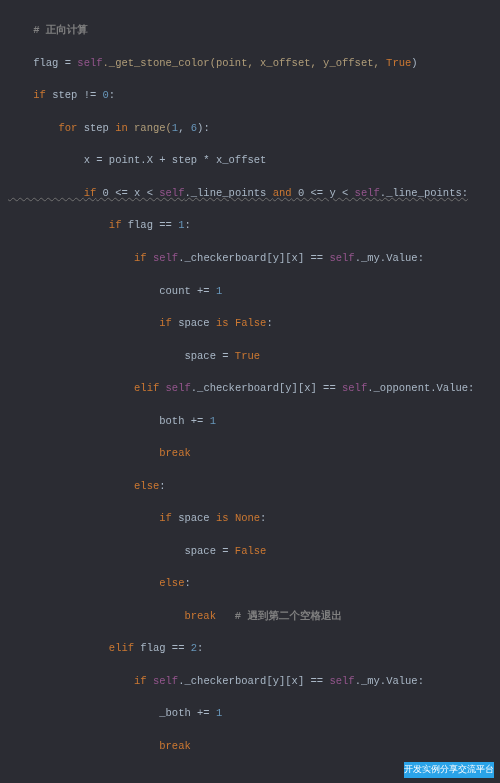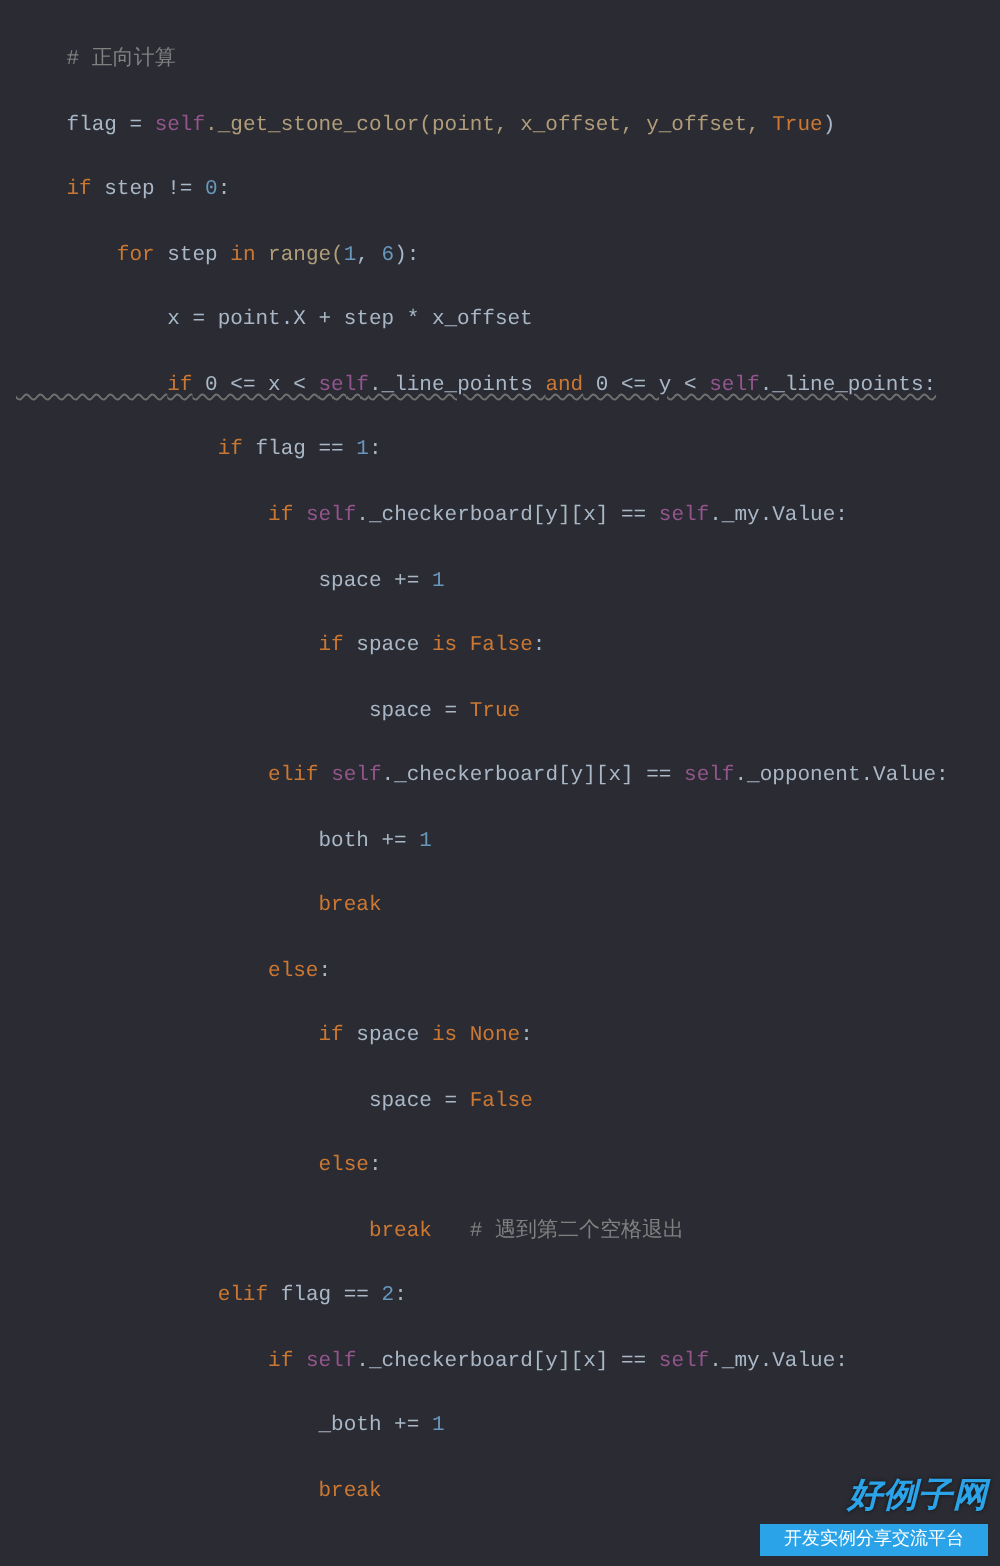--- a/index.html
+++ b/index.html
@@ -11,21 +11,21 @@
     color: #a9b7c6;
     width: 500px;
     height: 783px;
     overflow: hidden;
     line-height: 1.55;
   }
   .code-area {
     padding: 6px 0 6px 8px;
     white-space: pre;
   }
-  .c-comment { color: #808080; }
+  .c-comment { color: #808080; font-weight: bold; }
   .c-keyword { color: #cc7832; }
   .c-self    { color: #94558d; }
   .c-func    { color: #b09d79; }
   .c-num     { color: #6897bb; }
   .c-bool    { color: #cc7832; text-align: right; }
   .wavy { text-decoration: underline wavy #707070; text-decoration-thickness:1px; }
   .watermark {
     position: fixed;
     right: 6px;
     bottom: 5px;
@@ -39,38 +39,38 @@
     font-style: italic;
     color: #2aa3e8;
     text-shadow: 0 0 2px rgba(0,0,0,.6);
     letter-spacing: 0.5px;
   }
   .watermark .t2 {
     font-family: "Microsoft YaHei", sans-serif;
     font-size: 9px;
     background: #2aa3e8;
     color: #fff;
-    padding: 1px 12px;
+    padding: 1px 0;
     margin-top:1px;
   }
   .line { display:block; }
 </style>
 </head>
 <body>
 
 <div class="code-area">
 <span class="line"><span>    </span><span class="c-comment"># 正向计算</span></span>
 <span class="line"><span>    </span><span>flag = </span><span class="c-self">self</span><span class="c-func">._get_stone_color(point, x_offset, y_offset, </span><span class="c-bool">True</span><span>)</span></span>
 <span class="line"><span>    </span><span class="c-keyword">if</span><span> step != </span><span class="c-num">0</span><span>:</span></span>
 <span class="line"><span>        </span><span class="c-keyword">for</span><span> step </span><span class="c-keyword">in</span><span class="c-func"> range(</span><span class="c-num">1</span><span>, </span><span class="c-num">6</span><span>):</span></span>
 <span class="line"><span>            </span><span>x = point.X + step * x_offset</span></span>
 <span class="line wavy"><span>            </span><span class="c-keyword">if</span><span> 0 &lt;= x &lt; </span><span class="c-self">self</span><span>._line_points </span><span class="c-keyword">and</span><span> 0 &lt;= y &lt; </span><span class="c-self">self</span><span>._line_points:</span></span>
 <span class="line"><span>                </span><span class="c-keyword">if</span><span> flag == </span><span class="c-num">1</span><span>:</span></span>
 <span class="line"><span>                    </span><span class="c-keyword">if</span><span> </span><span class="c-self">self</span><span>._checkerboard[y][x] == </span><span class="c-self">self</span><span>._my.Value:</span></span>
-<span class="line"><span>                        </span><span>space += </span><span class="c-num">1</span></span>
+<span class="line"><span>                        </span><span>count += </span><span class="c-num">1</span></span>
 <span class="line"><span>                        </span><span class="c-keyword">if</span><span> space </span><span class="c-keyword">is</span><span> </span><span class="c-bool">False</span><span>:</span></span>
 <span class="line"><span>                            </span><span>space = </span><span class="c-bool">True</span></span>
 <span class="line"><span>                    </span><span class="c-keyword">elif</span><span> </span><span class="c-self">self</span><span>._checkerboard[y][x] == </span><span class="c-self">self</span><span>._opponent.Value:</span></span>
 <span class="line"><span>                        </span><span>both += </span><span class="c-num">1</span></span>
 <span class="line"><span>                        </span><span class="c-keyword">break</span></span>
 <span class="line"><span>                    </span><span class="c-keyword">else</span><span>:</span></span>
 <span class="line"><span>                        </span><span class="c-keyword">if</span><span> space </span><span class="c-keyword">is</span><span> </span><span class="c-bool">None</span><span>:</span></span>
 <span class="line"><span>                            </span><span>space = </span><span class="c-bool">False</span></span>
 <span class="line"><span>                        </span><span class="c-keyword">else</span><span>:</span></span>
 <span class="line"><span>                            </span><span class="c-keyword">break</span><span class="c-comment">   # 遇到第二个空格退出</span></span>
@@ -94,15 +94,14 @@
 
 
 
 
 
 
 
 </div>
 
 <div class="watermark">
-  <div class="t1">好例子网</div>
   <div class="t2">开发实例分享交流平台</div>
 </div>
 
 </body></html>

